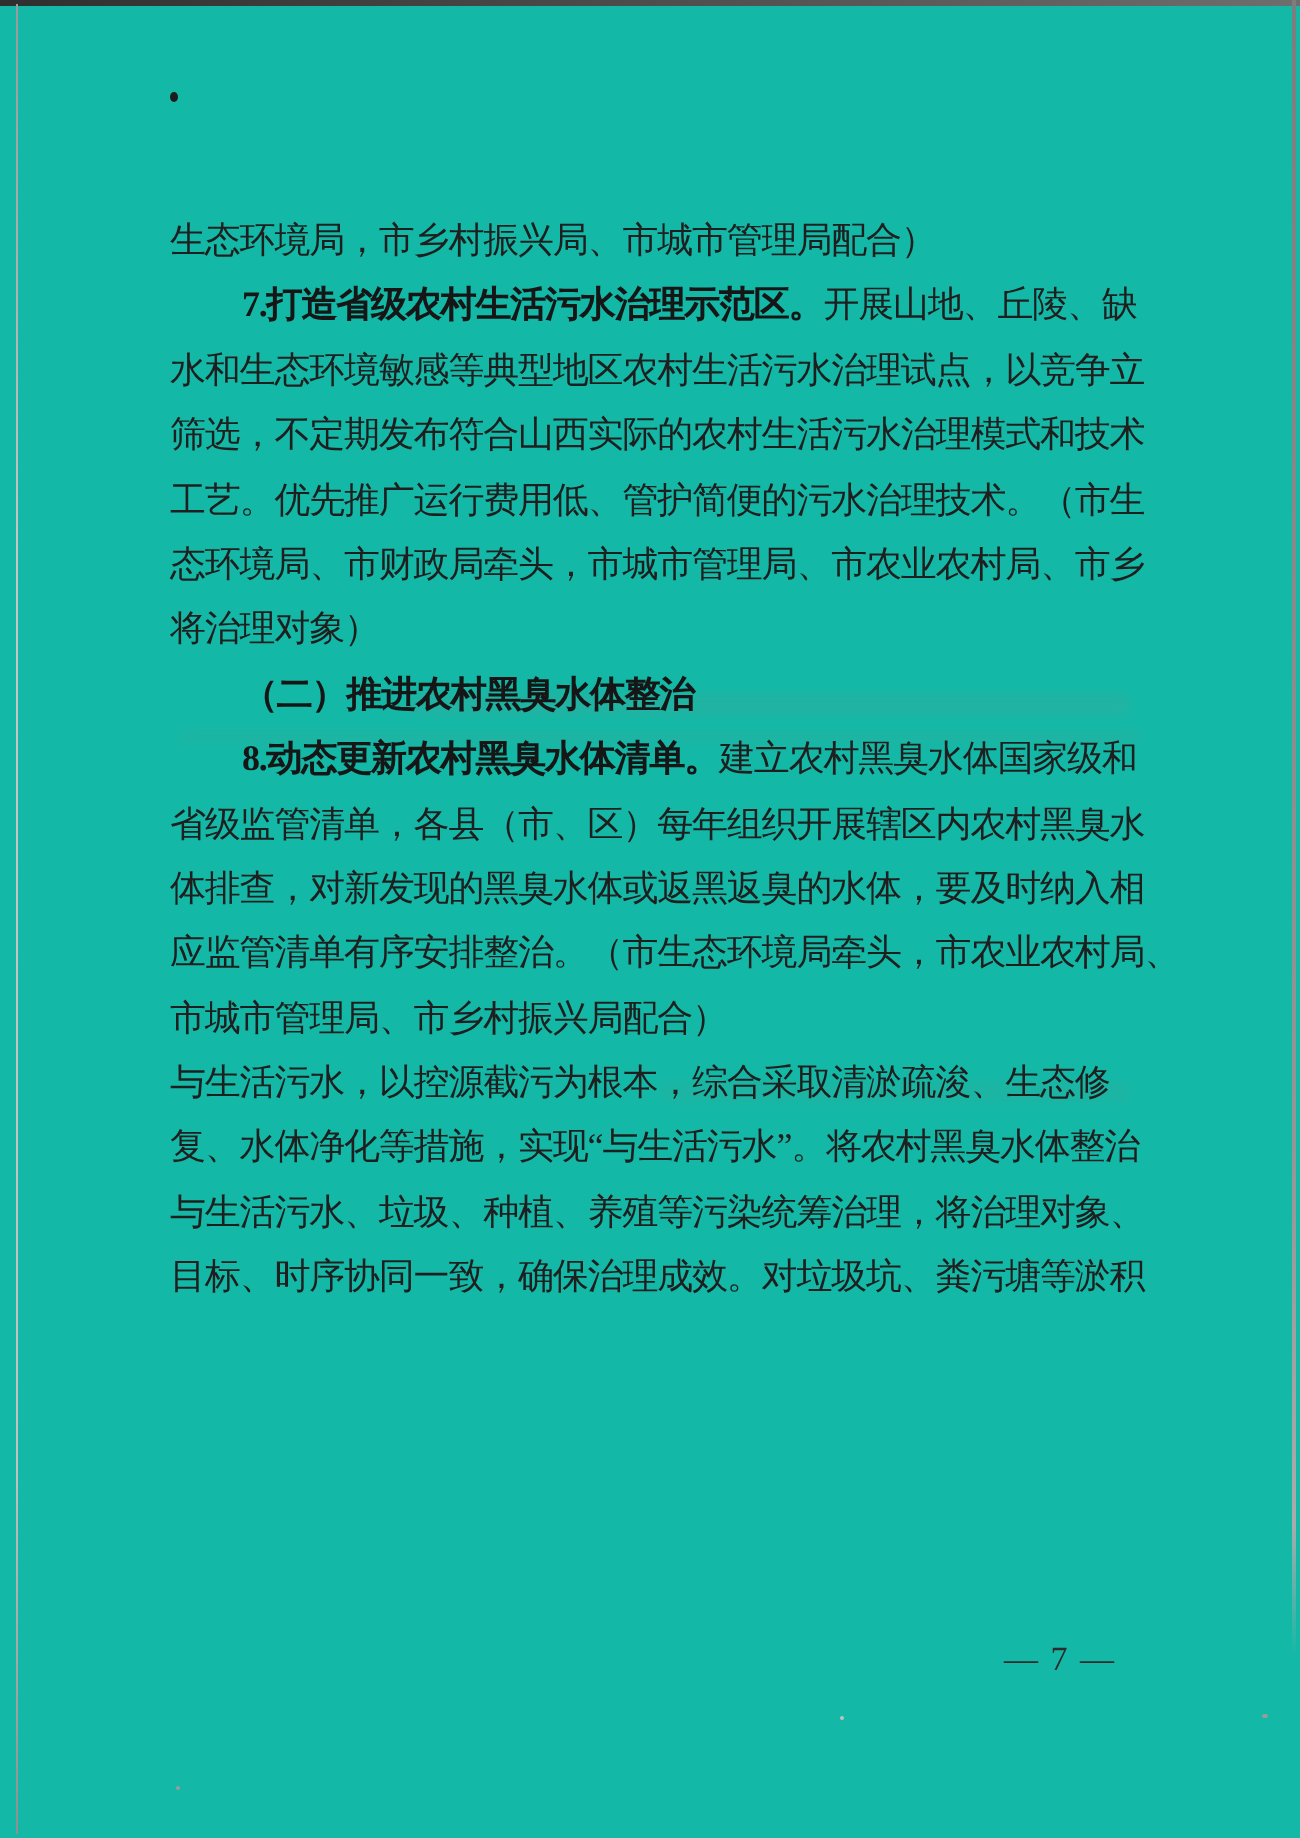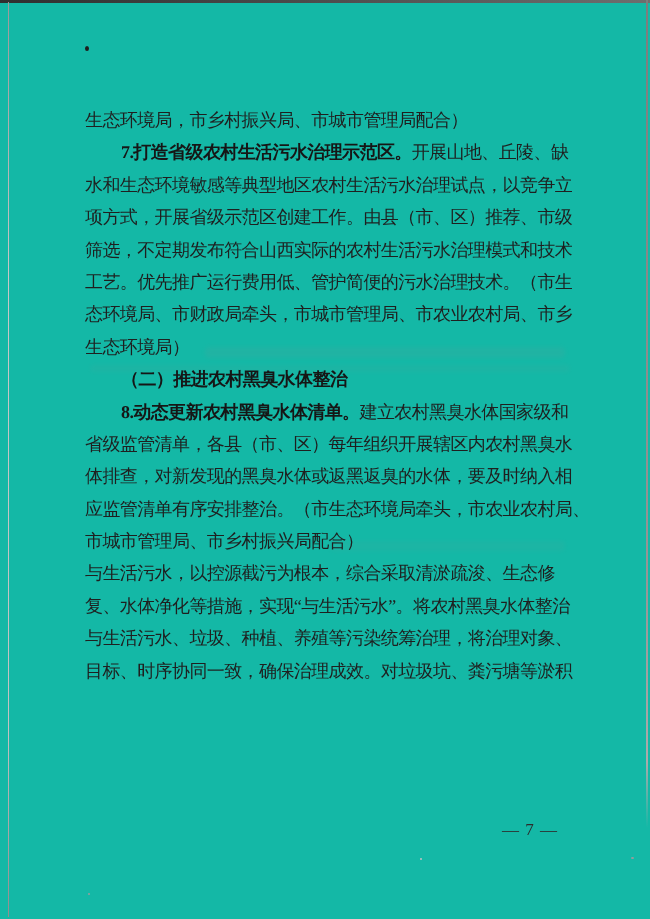--- a/index.html
+++ b/index.html
@@ -101,25 +101,24 @@
   <div class="speck s2"></div>
   <div class="speck s3"></div>
   <div class="smudge m1"></div>
   <div class="smudge m2"></div>
   <div class="smudge m3"></div>
 
   <div class="body-text" id="text-block">
       <div class="line"><span class="seg">生态环境局，市乡村振兴局、市城市管理局配合）</span></div>
       <div class="line indent"><span class="seg bold">7.打造省级农村生活污水治理示范区。</span><span class="seg">开展山地、丘陵、缺</span></div>
       <div class="line"><span class="seg">水和生态环境敏感等典型地区农村生活污水治理试点，以竞争立</span></div>
-      <div class="line"><span class="seg">项方式，开展省级示范区创建工作。由县（市、区）推荐、市级</span></div>
       <div class="line"><span class="seg">筛选，不定期发布符合山西实际的农村生活污水治理模式和技术</span></div>
       <div class="line"><span class="seg">工艺。优先推广运行费用低、管护简便的污水治理技术。（市生</span></div>
       <div class="line"><span class="seg">态环境局、市财政局牵头，市城市管理局、市农业农村局、市乡</span></div>
-      <div class="line"><span class="seg">生态环境局）</span></div>
+      <div class="line"><span class="seg">将治理对象）</span></div>
       <div class="line indent"><span class="seg bold">（二）推进农村黑臭水体整治</span></div>
       <div class="line indent"><span class="seg bold">8.动态更新农村黑臭水体清单。</span><span class="seg">建立农村黑臭水体国家级和</span></div>
       <div class="line"><span class="seg">省级监管清单，各县（市、区）每年组织开展辖区内农村黑臭水</span></div>
       <div class="line"><span class="seg">体排查，对新发现的黑臭水体或返黑返臭的水体，要及时纳入相</span></div>
       <div class="line"><span class="seg">应监管清单有序安排整治。（市生态环境局牵头，市农业农村局、</span></div>
       <div class="line"><span class="seg">市城市管理局、市乡村振兴局配合）</span></div>
       <div class="line"><span class="seg">与生活污水，以控源截污为根本，综合采取清淤疏浚、生态修</span></div>
       <div class="line"><span class="seg">复、水体净化等措施，实现“与生活污水”。将农村黑臭水体整治</span></div>
       <div class="line"><span class="seg">与生活污水、垃圾、种植、养殖等污染统筹治理，将治理对象、</span></div>
       <div class="line"><span class="seg">目标、时序协同一致，确保治理成效。对垃圾坑、粪污塘等淤积</span></div>

